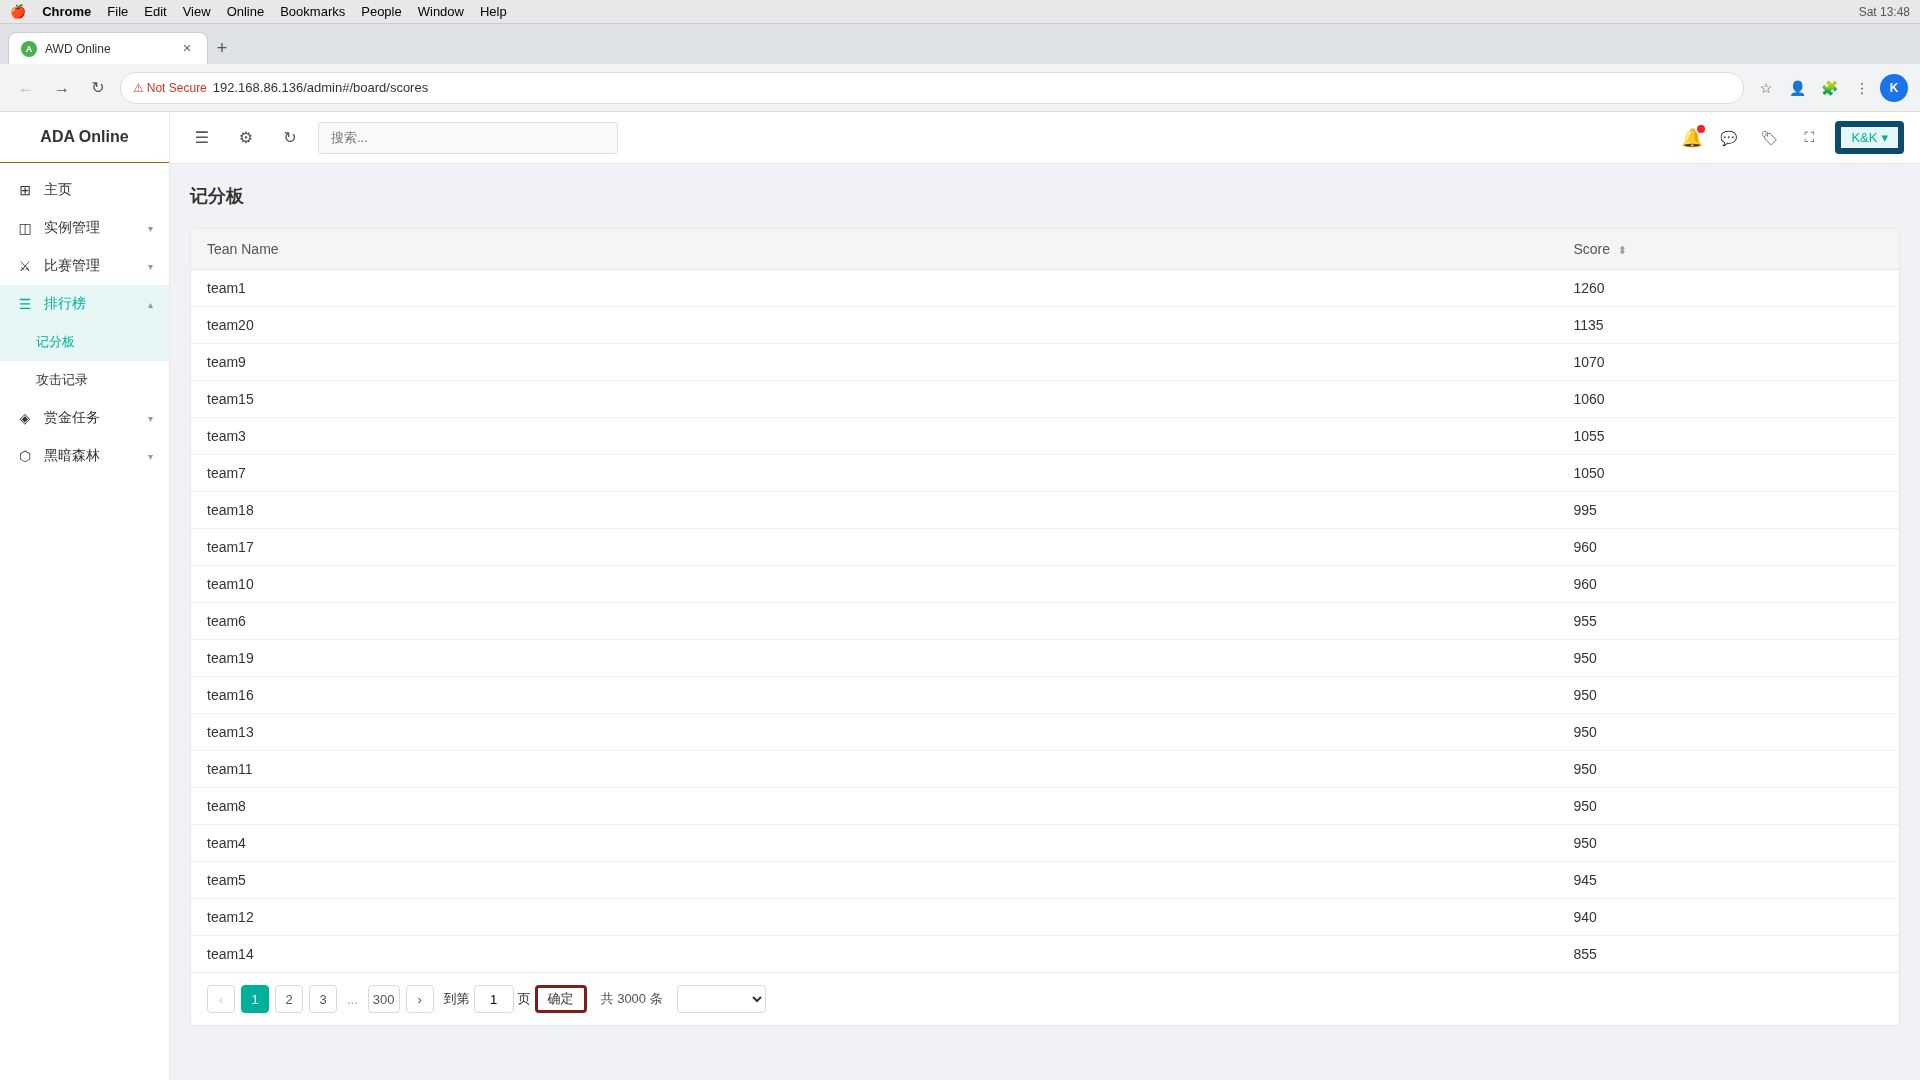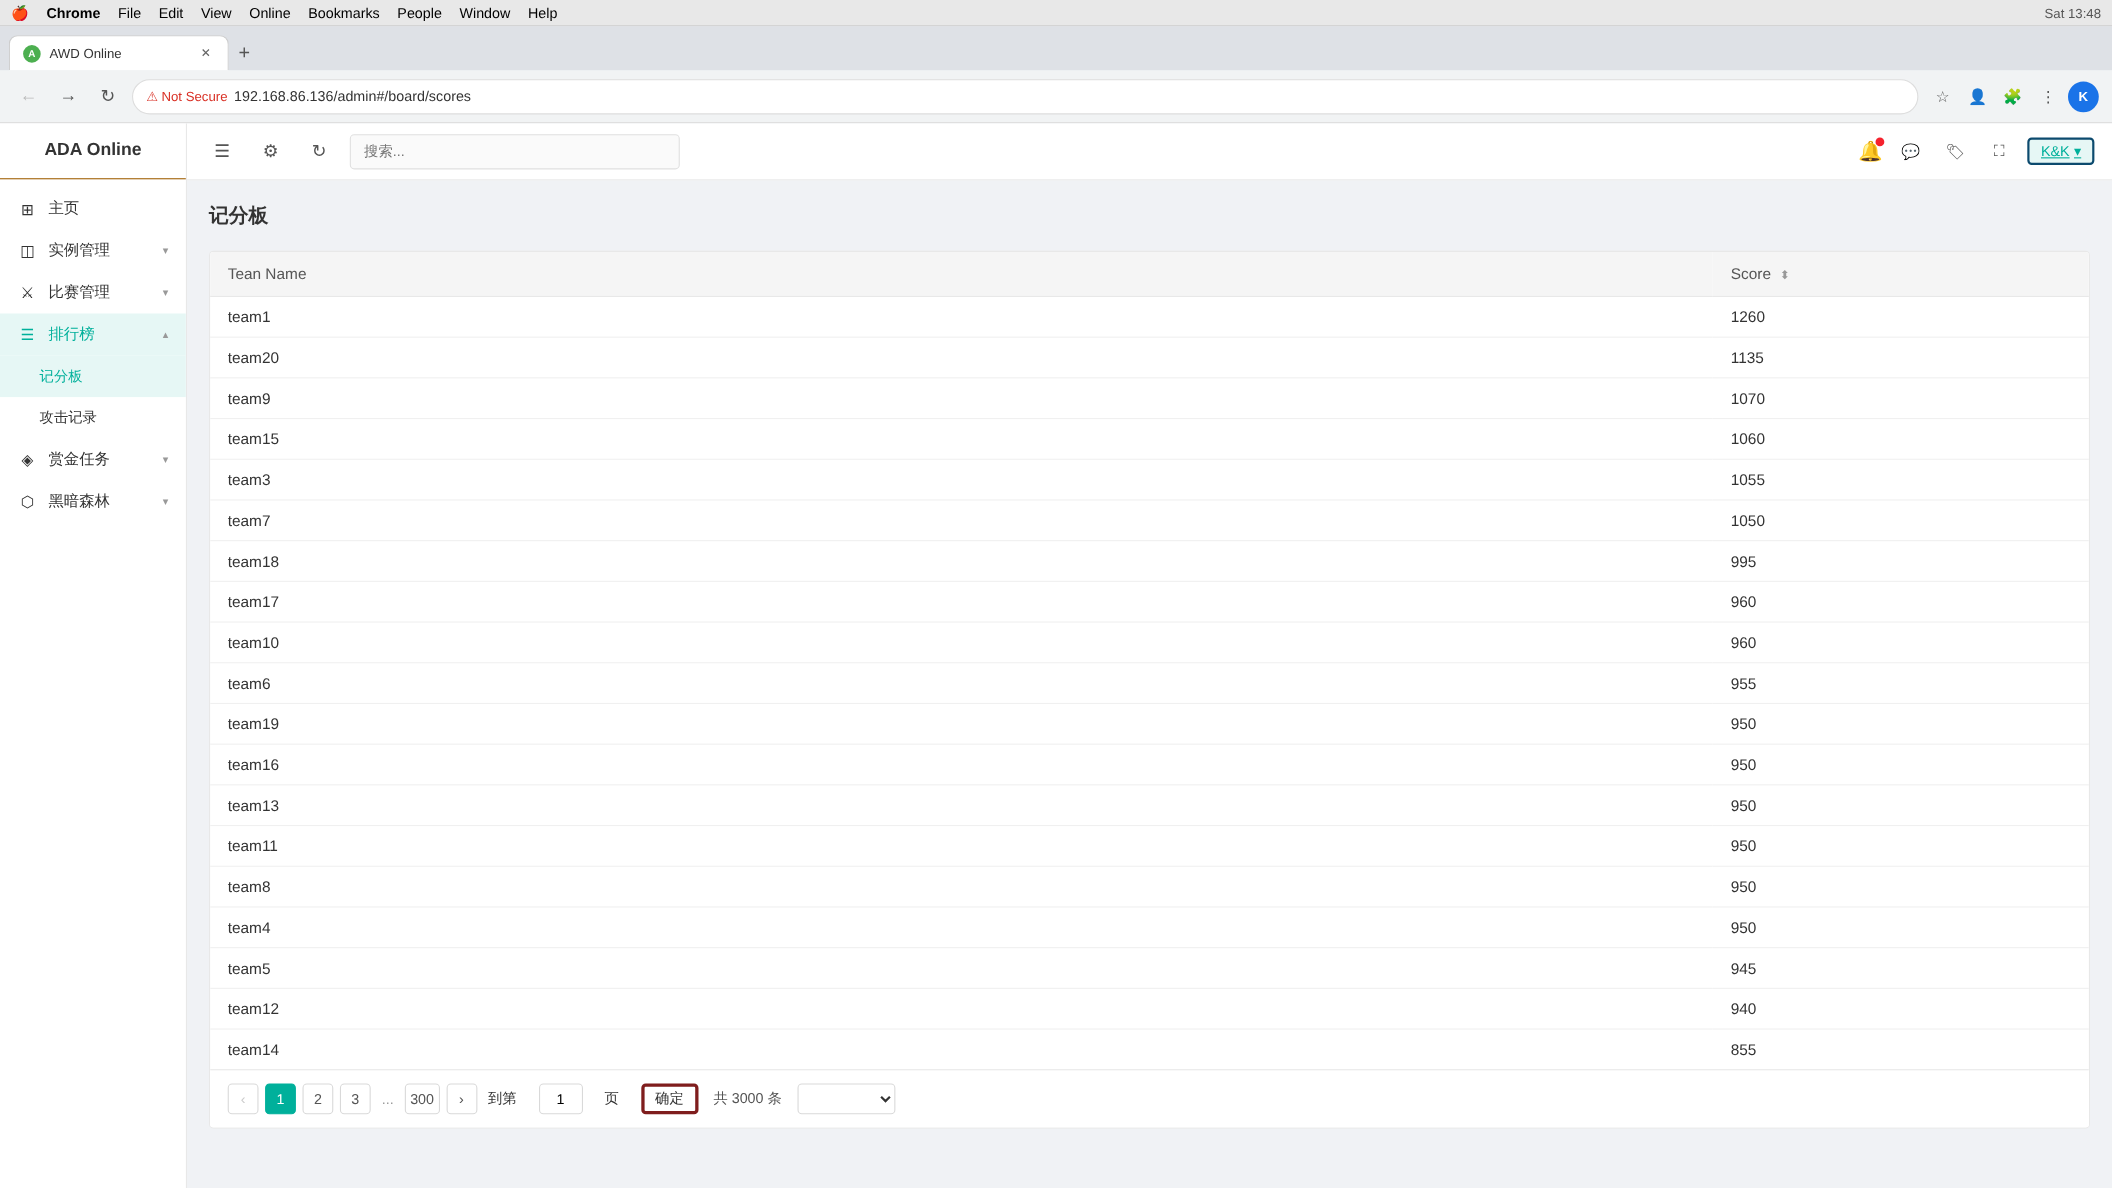--- a/index.html
+++ b/index.html
@@ -281,29 +281,28 @@
       top: -2px;
       right: -2px;
       width: 8px;
       height: 8px;
       background: #f5222d;
       border-radius: 50%;
     }
     .user-badge {
       background: #e6f7f5;
       color: #00b09b;
-      border: 2px solid #0c4a6e;
+      border: 6px solid #0c4a6e;
       border-radius: 4px;
       padding: 3px 10px;
       font-size: 13px;
       cursor: pointer;
       display: flex;
       align-items: center;
       gap: 4px;
-      text-decoration: underline;
     }
 
     
     .content-area {
       flex: 1;
       padding: 20px;
       overflow-y: auto;
       display: flex;
       flex-direction: column;
       gap: 16px;
@@ -405,21 +404,21 @@
       height: 28px;
       border: 1px solid #d9d9d9;
       border-radius: 4px;
       padding: 12px 6px;
       font-size: 13px;
       color: #333;
       background: #fff;
       cursor: pointer;
       outline: none;
     }
-    .page-goto { display: flex; align-items: center; gap: 20px; margin-left: 4px; }
+    .page-goto { display: flex; align-items: center; gap: 4px; margin-left: 4px; }
   </style>
 </head>
 <body>
 
 <div class="mac-menubar">
   <span>🍎</span>
   <span class="menu-item bold">Chrome</span>
   <span class="menu-item">File</span>
   <span class="menu-item">Edit</span>
   <span class="menu-item">View</span>

